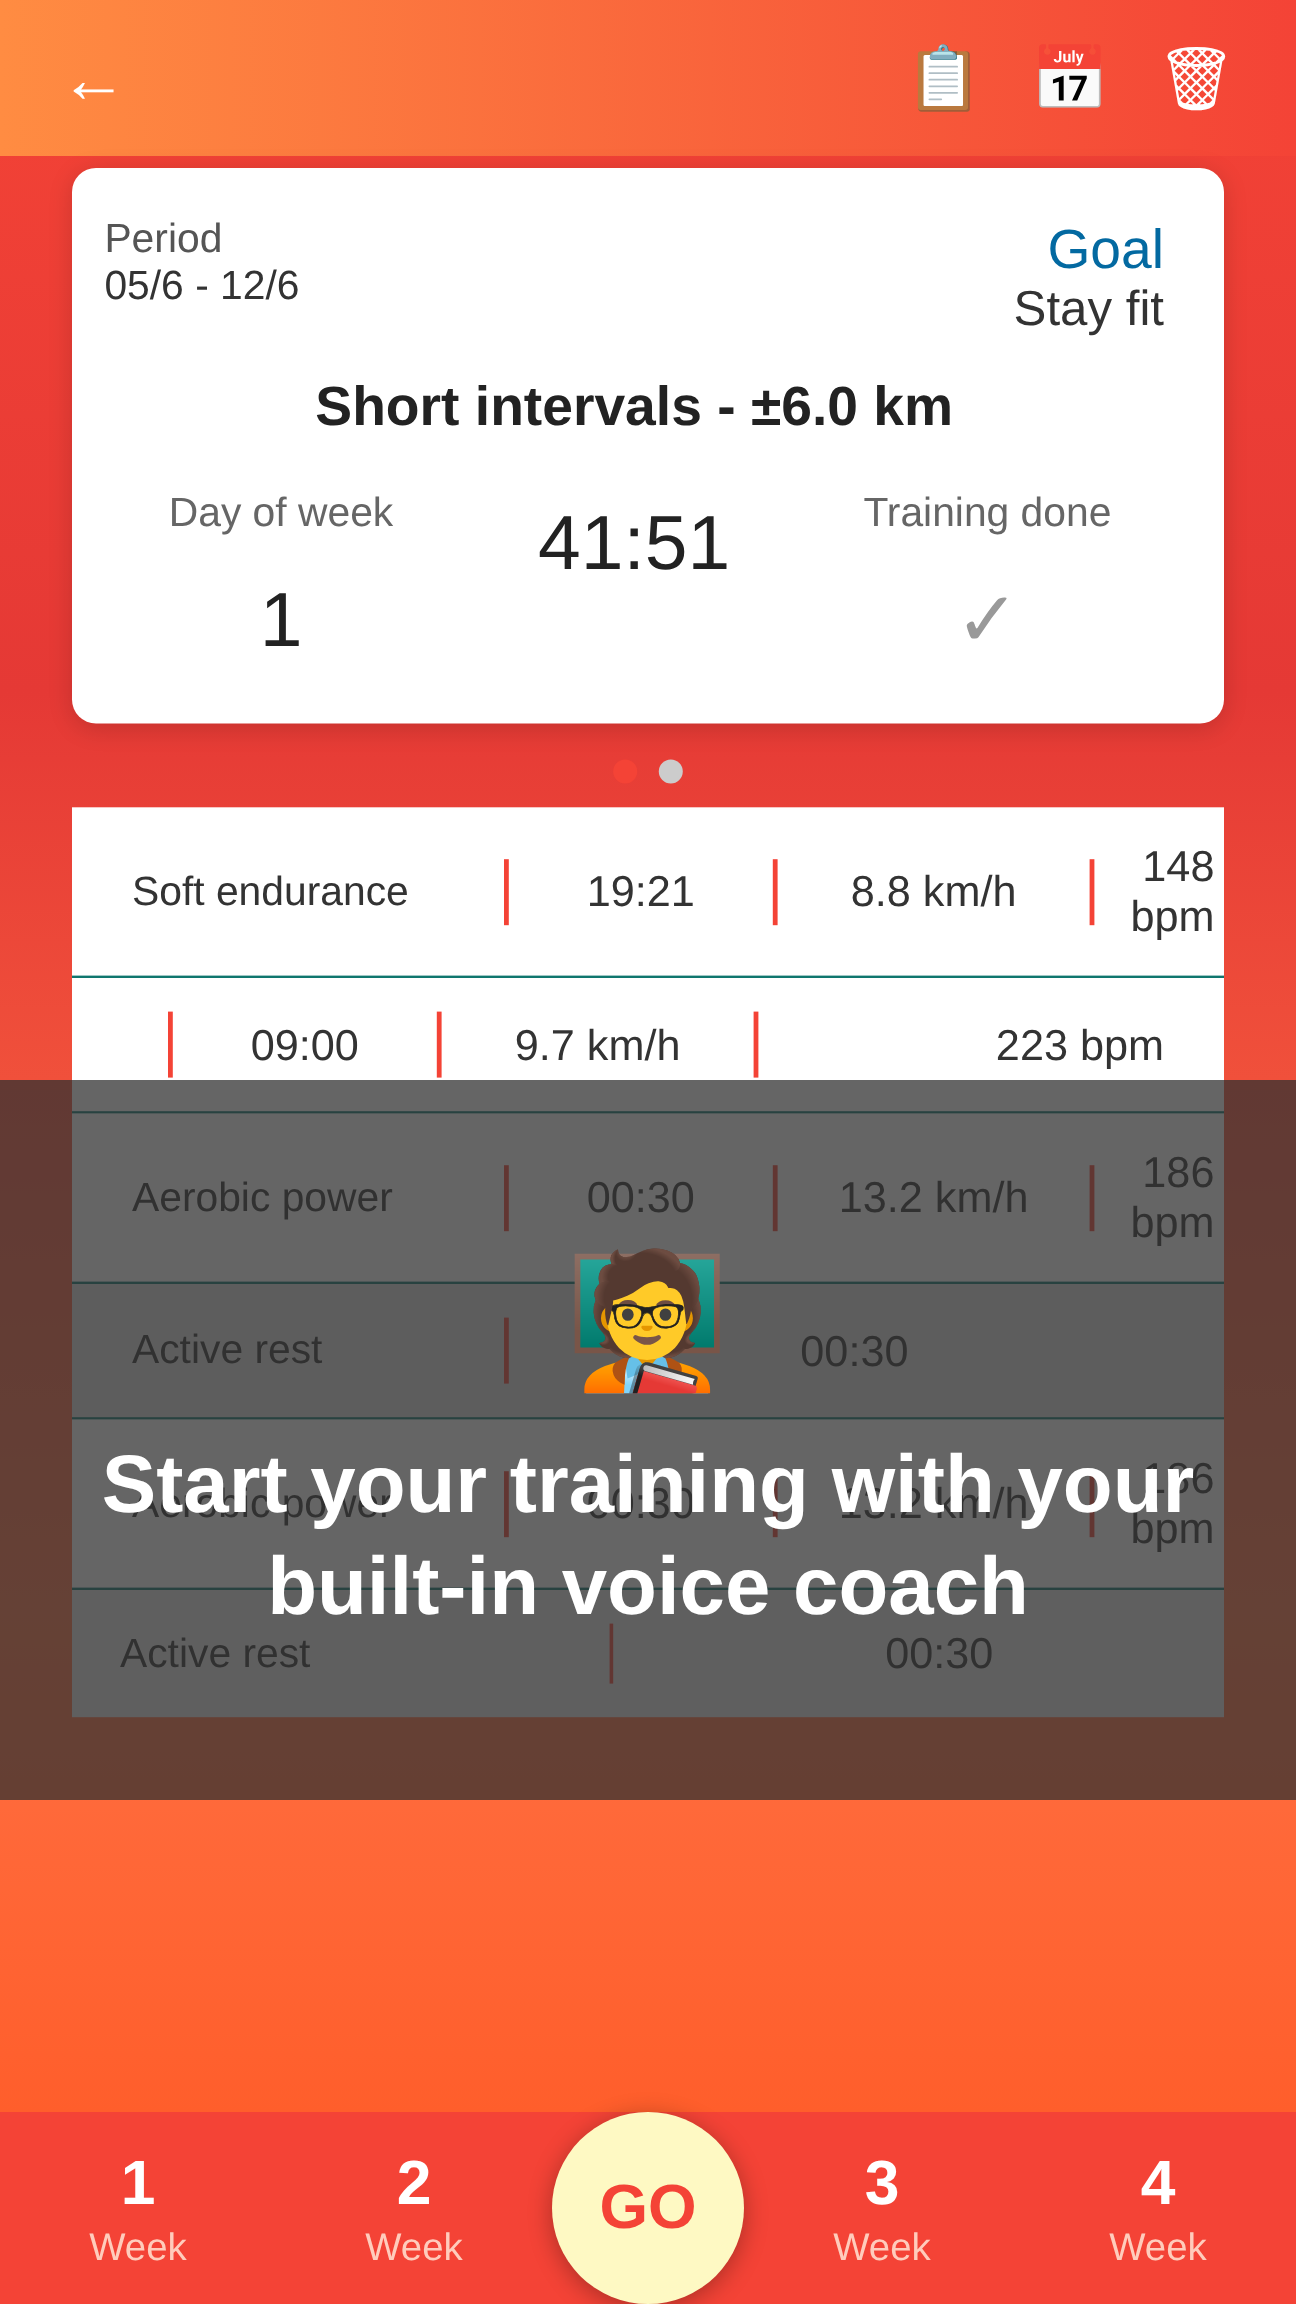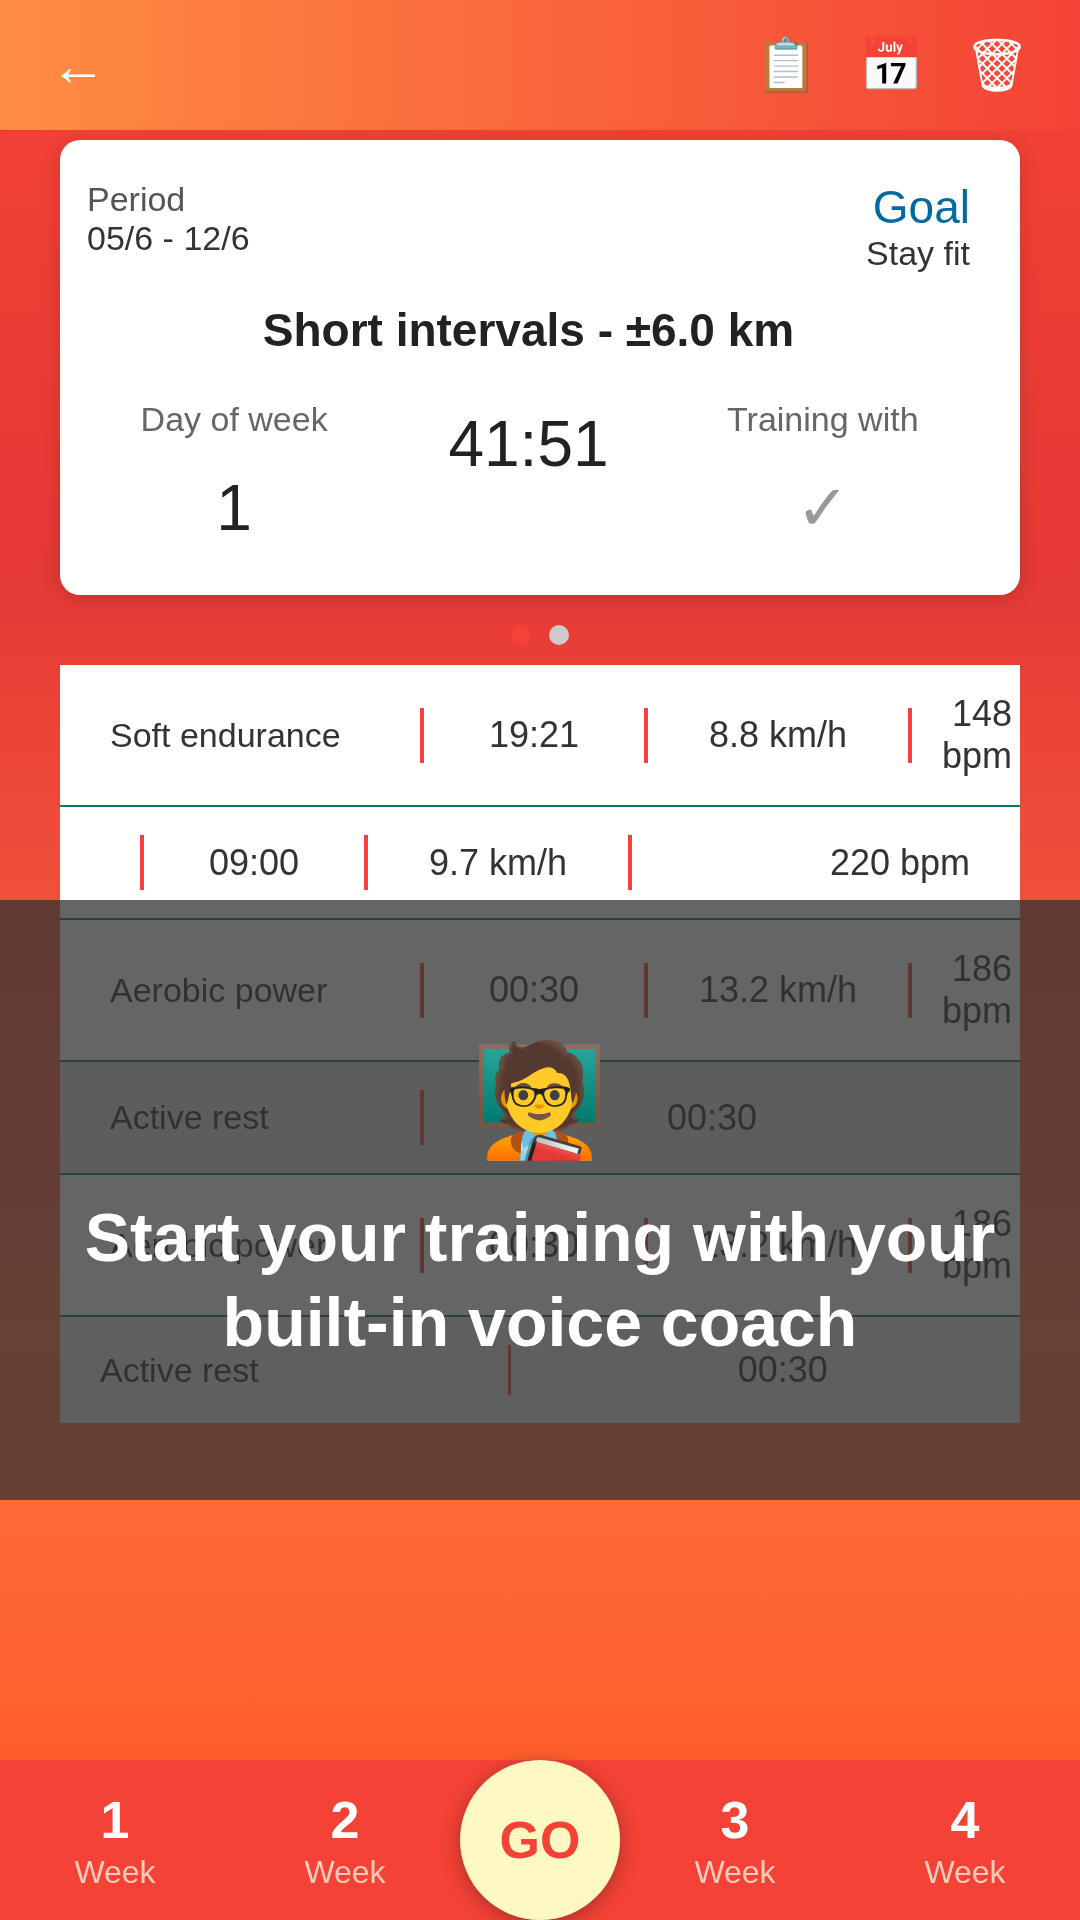--- a/index.html
+++ b/index.html
@@ -58,21 +58,21 @@
       color: #333;
     }
     .card-meta-right {
       text-align: right;
     }
     .card-meta-right .meta-label {
       font-size: 46px;
       color: #0369a1;
     }
     .card-meta-right .meta-value {
-      font-size: 34px;
+      font-size: 41px;
       color: #333;
     }
     .card-title {
       font-size: 46px;
       font-weight: bold;
       text-align: center;
       margin: 30px 0 40px;
       color: #222;
     }
     .card-cols {
@@ -257,21 +257,21 @@
   <div class="card-title">Short intervals - ±6.0 km</div>
   <div class="card-cols">
     <div>
       <div class="col-header">Day of week</div>
       <div class="col-value">1</div>
     </div>
     <div>
       <div class="col-value">41:51</div>
     </div>
     <div>
-      <div class="col-header">Training with</div>
+      <div class="col-header">Training done</div>
       <div class="col-value checkmark">✓</div>
     </div>
   </div>
 </div>
 
 <div class="dots-row">
   <div class="dot dot-active"></div>
   <div class="dot dot-inactive"></div>
 </div>
 
@@ -301,21 +301,21 @@
       <div class="ispeed">8.8 km/h</div>
       <div class="isep"></div>
       <div class="ibpm">148 bpm</div>
     </div>
     <div class="irow">
       <div class="isep"></div>
       <div class="itime">09:00</div>
       <div class="isep"></div>
       <div class="ispeed">9.7 km/h</div>
       <div class="isep"></div>
-      <div class="ibpm">220 bpm</div>
+      <div class="ibpm">223 bpm</div>
     </div>
     <div class="irow">
       <div class="iname">Aerobic power</div>
       <div class="isep"></div>
       <div class="itime">00:30</div>
       <div class="isep"></div>
       <div class="ispeed">13.2 km/h</div>
       <div class="isep"></div>
       <div class="ibpm">186 bpm</div>
     </div>

